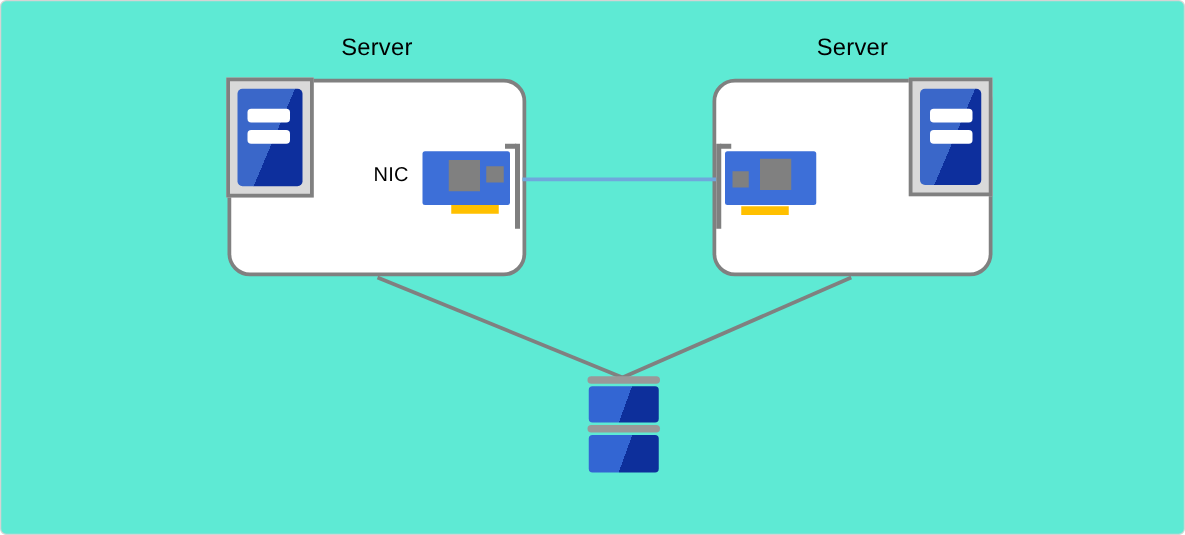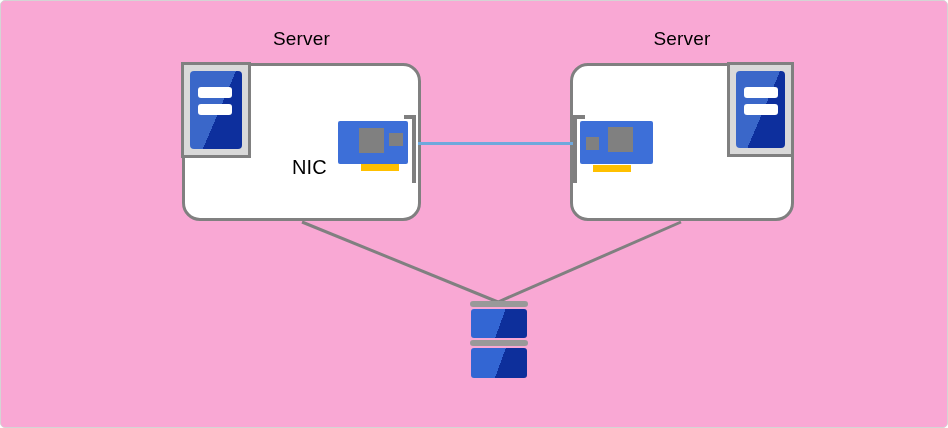--- a/index.html
+++ b/index.html
@@ -1,17 +1,17 @@
 <!DOCTYPE html>
 <html><head>
 <meta charset="utf-8">
 <style>
   html,body{margin:0;padding:0;background:#fff;font-family:"Liberation Sans",sans-serif;}
   .canvas{
-    position:relative;width:946px;height:426px;background:#f9a8d4;
+    position:relative;width:946px;height:426px;background:#5eead4;
     border:1px solid #d4d4d4;border-radius:5px;overflow:hidden;
   }
   .node-label{
     position:absolute;font-size:19px;color:#000;text-align:center;
     letter-spacing:.2px;
   }
   .server-box{
     position:absolute;background:#ffffff;border:3px solid #808080;border-radius:18px;
     box-sizing:border-box;
   }
@@ -61,21 +61,21 @@
   <div class="node-label" style="left:181px;top:27px;width:239px;">Server</div>
 
   <div class="server-box" style="left:181px;top:62px;width:239px;height:158px;"></div>
 
   <div class="tower" style="left:180px;top:61px;width:70px;height:96px;">
     <div class="tower-panel"></div>
     <div class="tower-bar" style="top:22px;"></div>
     <div class="tower-bar" style="top:39px;"></div>
   </div>
 
-  <div class="node-label" style="left:264px;top:131px;width:62px;text-align:right;font-size:20px;margin-top:24px;">NIC</div>
+  <div class="node-label" style="left:264px;top:131px;width:62px;text-align:right;font-size:16px;">NIC</div>
 
   <div class="nic" style="left:337px;top:114px;width:82px;height:70px;">
     <div class="nic-card" style="left:0;top:6px;"></div>
     <div class="nic-chip" style="left:21px;top:13px;width:25px;height:25px;"></div>
     <div class="nic-chip" style="left:51px;top:18px;width:14px;height:13px;"></div>
     <div class="nic-connector" style="left:23px;top:49px;"></div>
     <div class="nic-bracket" style="left:74px;top:0;width:4px;height:68px;"></div>
     <div class="nic-bracket" style="left:66px;top:0;width:9px;height:4px;"></div>
   </div>
 

